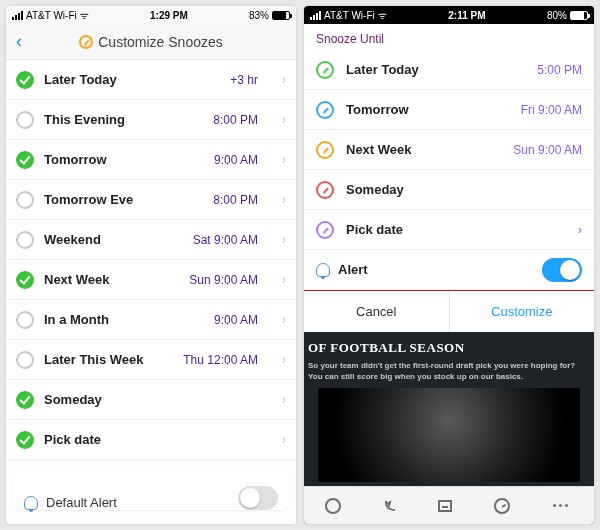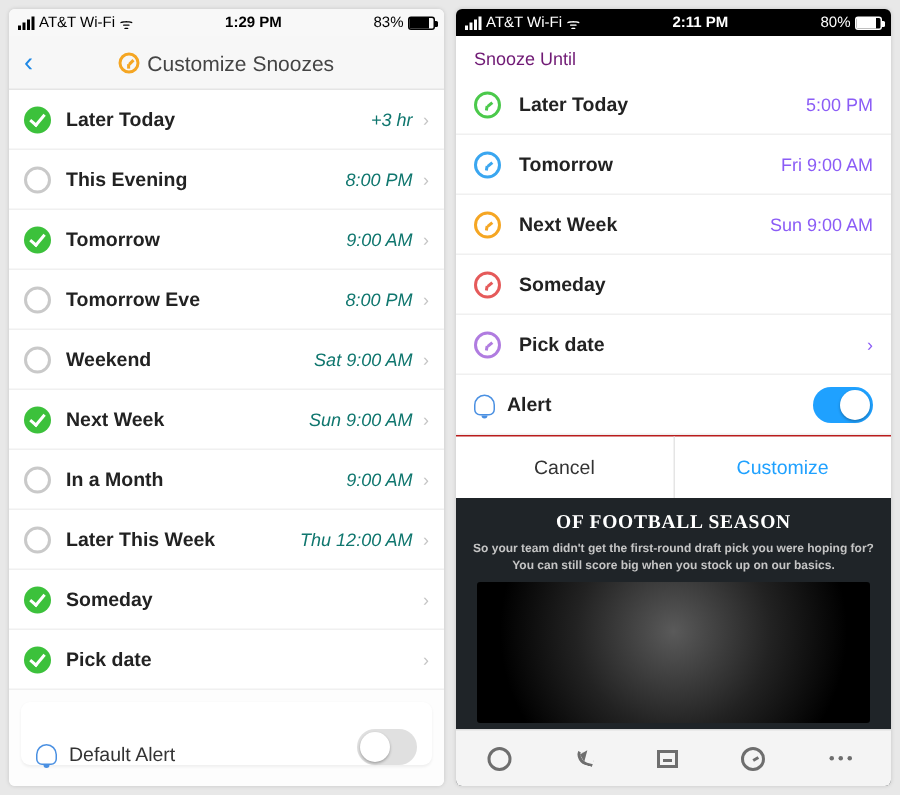--- a/index.html
+++ b/index.html
@@ -25,21 +25,21 @@
   .clk-orange::before{content:"";position:absolute;left:50%;top:50%;width:4px;height:1.5px;background:#f5a623;transform-origin:left;transform:rotate(-45deg);}
   .clk-orange::after{content:"";position:absolute;left:50%;top:50%;width:3px;height:1.5px;background:#f5a623;transform-origin:left;transform:rotate(90deg);}
   
   .list { flex: 1; overflow-y: auto; background: #fdfdfd;}
   .row { display: flex; align-items: center; height: 40px; padding: 0 10px; border-bottom: 1px solid #f0f0f0; background:#fff;}
   .row .mark { width: 18px; height: 18px; border-radius: 50%; margin-right: 10px; flex: none;}
   .mark.on { background: #3cc13b; border: none; position: relative;}
   .mark.on::after{content:"";position:absolute;left:4px;top:5px;width:8px;height:4px;border-left:2px solid #fff;border-bottom:2px solid #fff;transform:rotate(-50deg);}
   .mark.off { border: 2px solid #c9c9c9; }
   .row .label { flex: 1; font-size: 13px; font-weight: 600; color: #222; }
-  .row .val { font-size: 12px; color: #0f766e; margin-right: 7px; font-style: italic;}
+  .row .val { font-size: 12px; color: #4c1d95; margin-right: 24px;}
   .row .chev { color: #c5c5c5; font-size: 12px; }
   .alert-row { display:flex; align-items:flex-end; height:42px; padding:0 10px; margin:8px; background:#fff; border-radius:6px; box-shadow:0 1px 2px rgba(0,0,0,0.06);}
   .bell { width:14px;height:14px;border:1.5px solid #4a90e2;border-radius:50% 50% 4px 4px;position:relative;margin-right:8px;}
   .bell::after{content:"";position:absolute;left:4px;bottom:-3px;width:4px;height:2px;border-radius:0 0 3px 3px;background:#4a90e2;}
   .alert-row .label{font-size:13px;font-weight:500;color:#333;}
   .toggle { width:40px;height:24px;border-radius:12px;background:#e0e0e0;position:relative;margin-left:auto;}
   .toggle::after{content:"";position:absolute;width:20px;height:20px;border-radius:50%;background:#fff;top:2px;left:2px;box-shadow:0 1px 2px rgba(0,0,0,0.3);}
   .toggle.on{background:#1fa1ff;}
   .toggle.on::after{left:18px;}
   
@@ -55,21 +55,21 @@
   .c-red{color:#e55a5a;border-color:#e55a5a;}
   .c-purple{color:#b07ce0;border-color:#b07ce0;}
   .srow .label{flex:1;font-size:13px;font-weight:600;color:#222;}
   .srow .sub{font-size:12px;color:#8b5cf6;}
   .btn-bar{display:flex;border-top:1px solid #b91c1c;height:42px;}
   .btn-bar > div{flex:1;display:flex;align-items:center;justify-content:center;font-size:13px;}
   .btn-cancel{color:#333;font-weight:500;border-right:1px solid #e5e5e5;}
   .btn-cust{color:#1fa1ff;font-weight:500;}
   
   .behind { flex:1; background:#1f2428; display:flex; flex-direction:column;}
-  .promo { padding:8px 4px 6px; text-align:center; color:#fff;}
+  .promo { padding:8px 4px 6px; color:#fff;}
   .promo-h { font-size:13px; font-weight:700; letter-spacing:0.5px; font-family: Georgia, serif;}
   .promo-p { font-size:8px; color:#c5c5c5; margin-top:4px; line-height:1.4;font-weight:bold;}
   .img-ph { flex:1; margin:0 14px 4px; background: radial-gradient(circle at 50% 35%, #5a5a5a 0, #222 45%, #000 80%); border-radius:2px;}
   .toolbar { height:38px; background:#f4f4f4; display:flex; align-items:center; justify-content:space-around; border-top:1px solid #ddd;}
   .tico { width:20px; height:20px; position:relative; color:#6e6e6e;}
   .t-circle{border:2px solid;border-radius:50%;width:16px;height:16px;}
   .t-reply{border-bottom:2px solid;border-left:2px solid;width:12px;height:8px;border-radius:0 0 0 8px;transform:rotate(15deg);}
   .t-reply::after{content:"";position:absolute;left:-4px;top:-2px;border:4px solid transparent;border-right-color:#6e6e6e;}
   .t-box{border:2px solid;width:14px;height:12px;}
   .t-box::before{content:"";position:absolute;left:2px;right:2px;top:4px;height:2px;background:#6e6e6e;}

